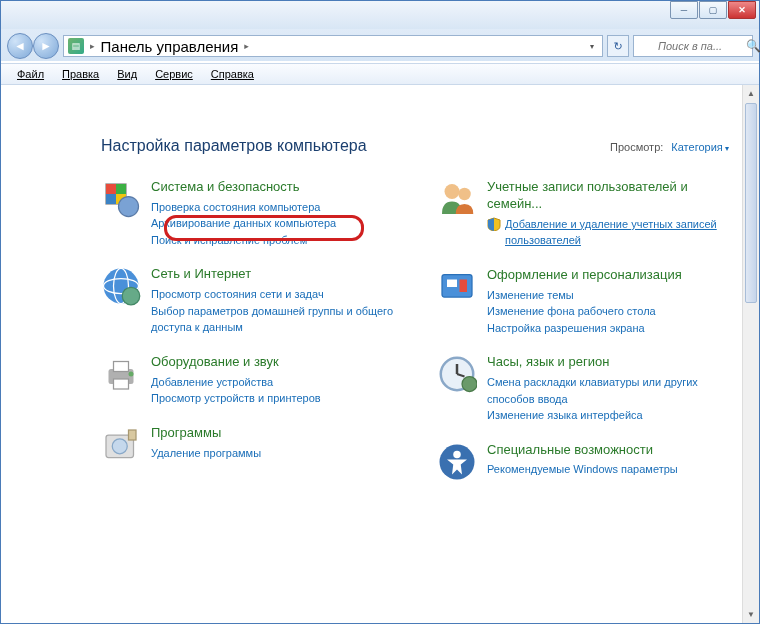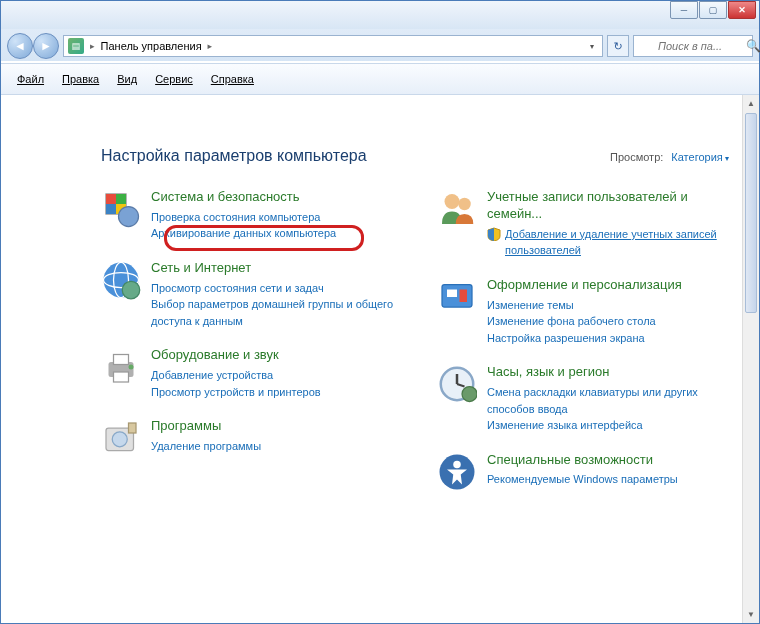--- a/index.html
+++ b/index.html
@@ -6,28 +6,28 @@
 body { font-family: "Segoe UI", Tahoma, sans-serif; font-size: 11px; background: #fff; }
 .window { width: 760px; height: 624px; border: 1px solid #4a7bb8; background: linear-gradient(#e8f0fa, #d6e5f5 60px, #fff 60px); position: relative; display: flex; flex-direction: column; }
 .titlebar { height: 28px; background: linear-gradient(#f0f5fb, #d8e6f5); display: flex; justify-content: flex-end; align-items: flex-start; padding: 0 3px; }
 .titlebar-btn { width: 28px; height: 18px; margin-left: 1px; border: 1px solid #7a94b3; background: linear-gradient(#f5f9fd,#d8e7f6); border-radius: 0 0 2px 2px; display: flex; align-items: center; justify-content: center; font-size: 9px; color: #3a5a7f; cursor: pointer; }
 .titlebar-btn.close { background: linear-gradient(#e88,#c33); color: #fff; border-color: #a33; font-weight: bold; }
 .navbar { height: 34px; display: flex; align-items: center; padding: 0 6px; gap: 4px; }
 .navbtn-pair { display: flex; }
 .navbtn { width: 26px; height: 26px; border-radius: 50%; background: radial-gradient(circle at 30% 30%, #cfe3f8, #7fa9d8); border: 1px solid #6a8fc0; display: flex; align-items: center; justify-content: center; color: #fff; font-size: 12px; cursor: pointer; }
 .addressbar { flex: 1; height: 22px; border: 1px solid #9ab3d0; background: #fff; display: flex; align-items: center; padding: 0 4px; gap: 6px; }
 .cp-icon { width: 16px; height: 16px; background: linear-gradient(135deg,#6eb36e,#3a8); border-radius: 2px; display: inline-flex; align-items: center; justify-content: center; color: #fff; font-size: 9px; }
-.addr-text { font-size: 11px; color: #000; }
+.addr-text { font-size: 15px; color: #000; }
 .addr-sep { color: #666; font-size: 9px; }
 .addr-drop { margin-left: auto; color: #555; font-size: 8px; padding: 0 4px; cursor: pointer; }
 .refresh-btn { width: 22px; height: 22px; border: 1px solid #9ab3d0; background: #eaf2fb; display: flex; align-items: center; justify-content: center; color: #2a5a9a; cursor: pointer; font-size: 11px; }
 .searchbox { width: 120px; height: 22px; border: 1px solid #9ab3d0; background: #fff; display: flex; align-items: center; padding: 0 4px; }
 .searchbox input { border: none; outline: none; width: 88px; font-size: 11px; font-style: italic; color: #888; margin-left: 20px; }
 .search-icon { color: #3a6; font-size: 12px; cursor: pointer; margin-left: auto; }
-.menubar { height: 32px; background: linear-gradient(#fafcff,#e7eff9); border-top: 1px solid #c9d8ea; border-bottom: 1px solid #c9d8ea; display: flex; align-items: center; padding: 0 8px; gap: 2px; }
+.menubar { height: 22px; background: linear-gradient(#fafcff,#e7eff9); border-top: 1px solid #c9d8ea; border-bottom: 1px solid #c9d8ea; display: flex; align-items: center; padding: 0 8px; gap: 2px; }
 .menu-item { padding: 2px 8px; font-size: 11px; color: #000; cursor: pointer; }
 .menu-item u { text-decoration: underline; }
 .content { flex: 1; background: #fff; position: relative; overflow: hidden; }
 .scrollbar { position: absolute; right: 0; top: 0; bottom: 0; width: 17px; background: #f0f0f0; border-left: 1px solid #ddd; }
 .scroll-thumb { position: absolute; left: 2px; right: 2px; top: 18px; height: 200px; background: linear-gradient(90deg,#e0e8f4,#c5d5eb); border: 1px solid #a8bdd8; border-radius: 2px; }
 .scroll-arrow { position: absolute; left: 0; right: 0; height: 17px; display: flex; align-items: center; justify-content: center; font-size: 8px; color: #666; cursor: pointer; }
 .scroll-arrow.up { top: 0; }
 .scroll-arrow.down { bottom: 0; }
 .inner { padding: 28px 30px 20px 100px; }
 .header-row { display: flex; justify-content: space-between; align-items: baseline; margin-bottom: 24px; margin-top: 24px; }
@@ -157,20 +157,21 @@
               <div class="cat-icon">
                 <svg width="40" height="40" viewBox="0 0 32 32">
                   <use href="#ic-shield"></use>
                 </svg>
               </div>
               <div class="cat-body">
                 <div class="cat-title">Система и безопасность</div>
                 <div class="cat-links">
                   <div class="cat-link">Проверка состояния компьютера</div>
                   <div class="cat-link">Архивирование данных компьютера</div>
+                  <div class="cat-link">Поиск и исправление проблем</div>
                 </div>
               </div>
             </div>
             <div class="category">
               <div class="cat-icon">
                 <svg width="40" height="40" viewBox="0 0 32 32">
                   <use href="#ic-globe"></use>
                 </svg>
               </div>
               <div class="cat-body">

